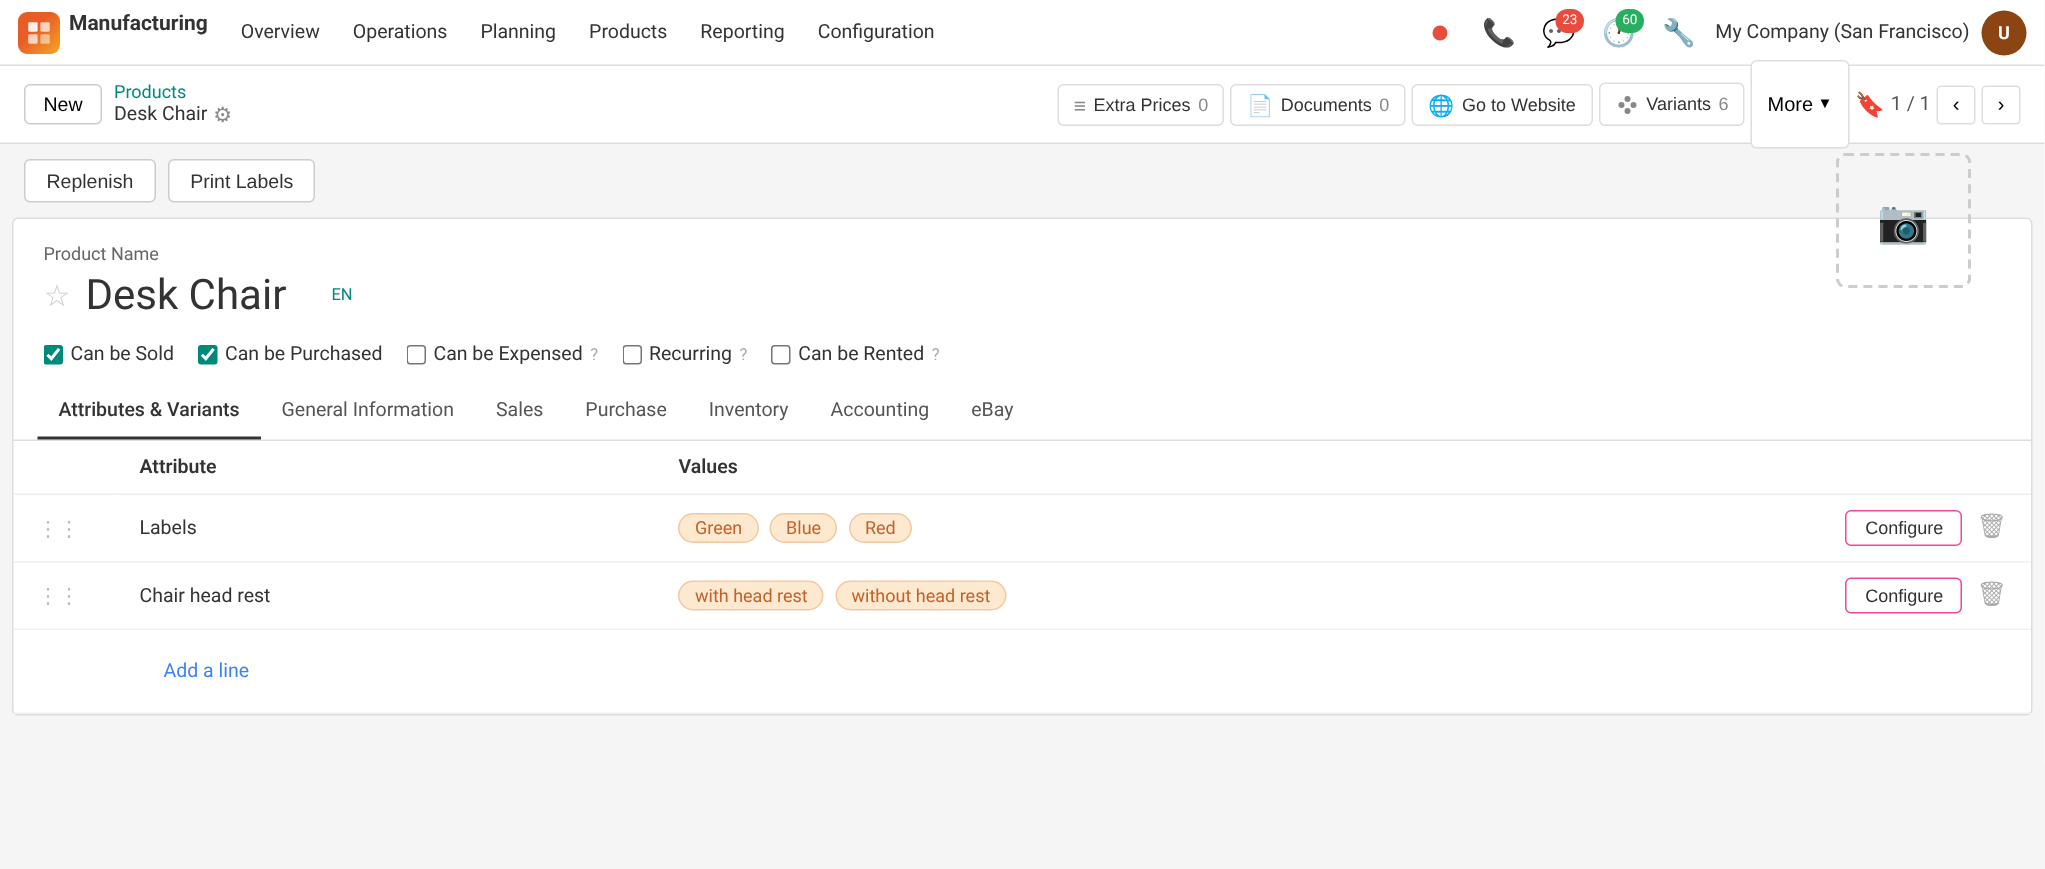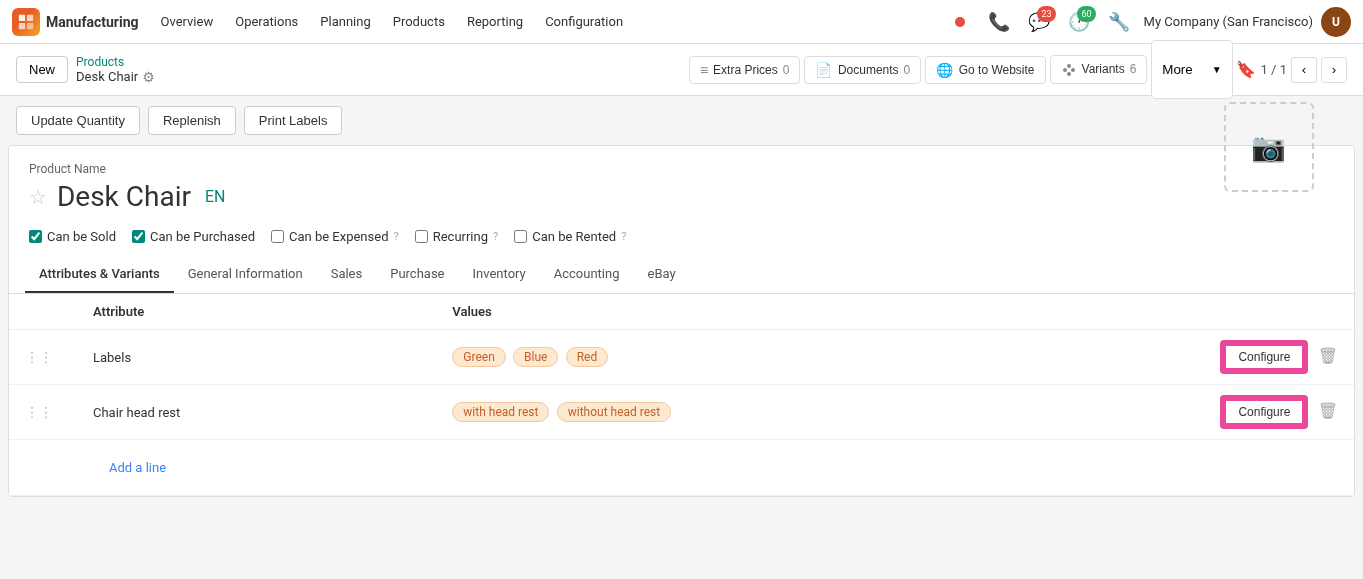--- a/index.html
+++ b/index.html
@@ -3,21 +3,21 @@
   <meta charset="utf-8">
   <style>
     * { box-sizing: border-box; margin: 0; padding: 0; }
     body { font-family: -apple-system, BlinkMacSystemFont, 'Segoe UI', Roboto, sans-serif; font-size: 13px; background: #f5f5f5; color: #333; }
 
     
     .topnav {
       display: flex; align-items: center; background: #fff; height: 44px;
       border-bottom: 1px solid #ddd; padding: 0 12px; gap: 4px;
     }
-    .topnav-logo { display: flex; align-items: center; gap: 6px; font-weight: 700; font-size: 14px; color: #333; margin-right: 8px; }
+    .topnav-logo { display: flex; gap: 6px; font-weight: 700; font-size: 14px; color: #333; margin-right: 8px; }
     .logo-icon { width: 28px; height: 28px; background: linear-gradient(135deg, #e85d26 40%, #f5a623 100%); border-radius: 6px; display: flex; align-items: center; justify-content: center; }
     .topnav-menu { display: flex; gap: 2px; }
     .topnav-item { padding: 4px 10px; border-radius: 4px; cursor: pointer; color: #333; font-size: 13px; }
     .topnav-right { margin-left: auto; display: flex; align-items: center; gap: 8px; }
     .nav-icon-btn { position: relative; width: 32px; height: 32px; display: flex; align-items: center; justify-content: center; cursor: pointer; }
     .badge { position: absolute; top: 0; right: 0; background: #e74c3c; color: #fff; border-radius: 10px; font-size: 9px; padding: 1px 4px; min-width: 16px; text-align: center; line-height: 14px; }
     .badge.green { background: #27ae60; }
     .company-name { font-size: 13px; color: #333; }
     .avatar { width: 30px; height: 30px; border-radius: 50%; background: #8B4513; display: flex; align-items: center; justify-content: center; color: #fff; font-weight: bold; font-size: 12px; overflow: hidden; }
 
@@ -31,39 +31,39 @@
     .breadcrumb-parent { color: #00897b; font-size: 12px; cursor: pointer; }
     .breadcrumb-current { font-size: 13px; color: #333; display: flex; align-items: center; gap: 4px; }
     .gear-icon { color: #888; cursor: pointer; font-size: 14px; }
     .toolbar-actions { margin-left: auto; display: flex; align-items: center; gap: 4px; }
     .action-btn {
       display: flex; align-items: center; gap: 5px; padding: 5px 10px;
       border: 1px solid #ddd; border-radius: 4px; background: #fff; cursor: pointer; font-size: 12px; color: #333;
     }
     .action-btn .icon { color: #888; font-size: 14px; }
     .action-btn .count { color: #888; }
-    .more-btn { display: flex; align-items: center; gap: 19px; padding: 21px 10px; border: 1px solid #ddd; border-radius: 4px; background: #fff; cursor: pointer; }
+    .more-btn { display: flex; align-items: center; gap: 3px; padding: 21px 10px; border: 1px solid #ddd; border-radius: 4px; background: #fff; cursor: pointer; }
     .pager { display: flex; align-items: center; gap: 4px; font-size: 13px; color: #555; }
     .pager-btn { border: 1px solid #ddd; background: #fff; width: 26px; height: 26px; display: flex; align-items: center; justify-content: center; border-radius: 3px; cursor: pointer; }
     .bookmark-btn { border: none; background: none; cursor: pointer; font-size: 16px; color: #888; }
 
     
     .action-row { display: flex; gap: 8px; padding: 10px 16px; background: #f5f5f5; }
     .action-row-btn { padding: 6px 14px; border: 1px solid #ccc; background: #fff; border-radius: 4px; cursor: pointer; font-size: 13px; color: #333; }
 
     
     .main-content { background: #fff; margin: 0 8px 8px 8px; border: 1px solid #ddd; border-radius: 4px; }
 
     
     .product-header { padding: 16px 20px 8px; }
     .product-name-label { font-size: 12px; color: #666; margin-bottom: 4px; }
     .product-name-row { display: flex; align-items: center; gap: 10px; }
     .star-btn { font-size: 20px; color: #ccc; cursor: pointer; }
     .product-name { font-size: 28px; font-weight: 400; color: #333; }
-    .lang-badge { color: #00897b; font-size: 16px; cursor: pointer; margin-left: 4px; }
+    .lang-badge { color: #00897b; font-size: 11px; cursor: pointer; margin-left: 20px; }
     .product-image-placeholder {
       width: 90px; height: 90px; border: 2px dashed #ccc; border-radius: 6px;
       display: flex; align-items: center; justify-content: center; color: #bbb; font-size: 28px;
       margin-left: auto; margin-top: -60px; margin-right: 20px;
     }
 
     
     .checkboxes-row { display: flex; align-items: center; gap: 16px; padding: 8px 20px 12px; }
     .checkbox-item { display: flex; align-items: center; gap: 5px; font-size: 13px; justify-content: space-between; }
     .checkbox-item input[type="checkbox"] { accent-color: #00897b; }
@@ -77,21 +77,21 @@
     
     .attr-table { width: 100%; border-collapse: collapse; }
     .attr-table th { text-align: left; padding: 10px 16px; font-size: 13px; font-weight: 600; color: #333; border-bottom: 1px solid #eee; }
     .attr-table td { padding: 10px 16px; font-size: 13px; vertical-align: middle; border-bottom: 1px solid #f0f0f0; }
     .drag-handle { color: #bbb; cursor: grab; font-size: 14px; padding-right: 8px; }
     .tag {
       display: inline-flex; align-items: center; padding: 2px 10px;
       border-radius: 20px; font-size: 12px; margin-right: 4px;
       background: #fde8d0; color: #c0622a; border: 1px solid #f5c89e;
     }
-    .configure-btn { padding: 4px 12px; border: 6px solid #ec4899; background: #fff; border-radius: 4px; cursor: pointer; font-size: 12px; color: #333; }
+    .configure-btn { padding: 4px 12px; border: 1px solid #ec4899; background: #fff; border-radius: 4px; cursor: pointer; font-size: 12px; color: #333; }
     .delete-btn { color: #aaa; cursor: pointer; font-size: 16px; margin-left: 6px; border: none; background: none; }
     .add-line-btn { color: #3b82f6; cursor: pointer; font-size: 13px; padding: 10px 16px; display: inline-block; }
 
     
     .warning-section { padding: 16px 20px; border-top: 1px solid #eee; color: #666; font-size: 12px; }
     .warning-bold { font-weight: 600; color: #333; }
     .dot-red { width: 10px; height: 10px; border-radius: 50%; background: #e74c3c; }
   </style>
 </head>
 <body>
@@ -182,21 +182,20 @@
     <button class="bookmark-btn">🔖</button>
     <div class="pager">
       <span>1 / 1</span>
       <button class="pager-btn">‹</button>
       <button class="pager-btn">›</button>
     </div>
   </div>
 </div>
 
 <div class="action-row">
-  <button class="action-row-btn">Update Quantity</button>
   <button class="action-row-btn">Replenish</button>
   <button class="action-row-btn">Print Labels</button>
 </div>
 
 <div class="main-content">
 
   <div class="product-header">
     <div style="display:flex; align-items:flex-start;">
       <div style="flex:1;">
         <div class="product-name-label">Product Name</div>

